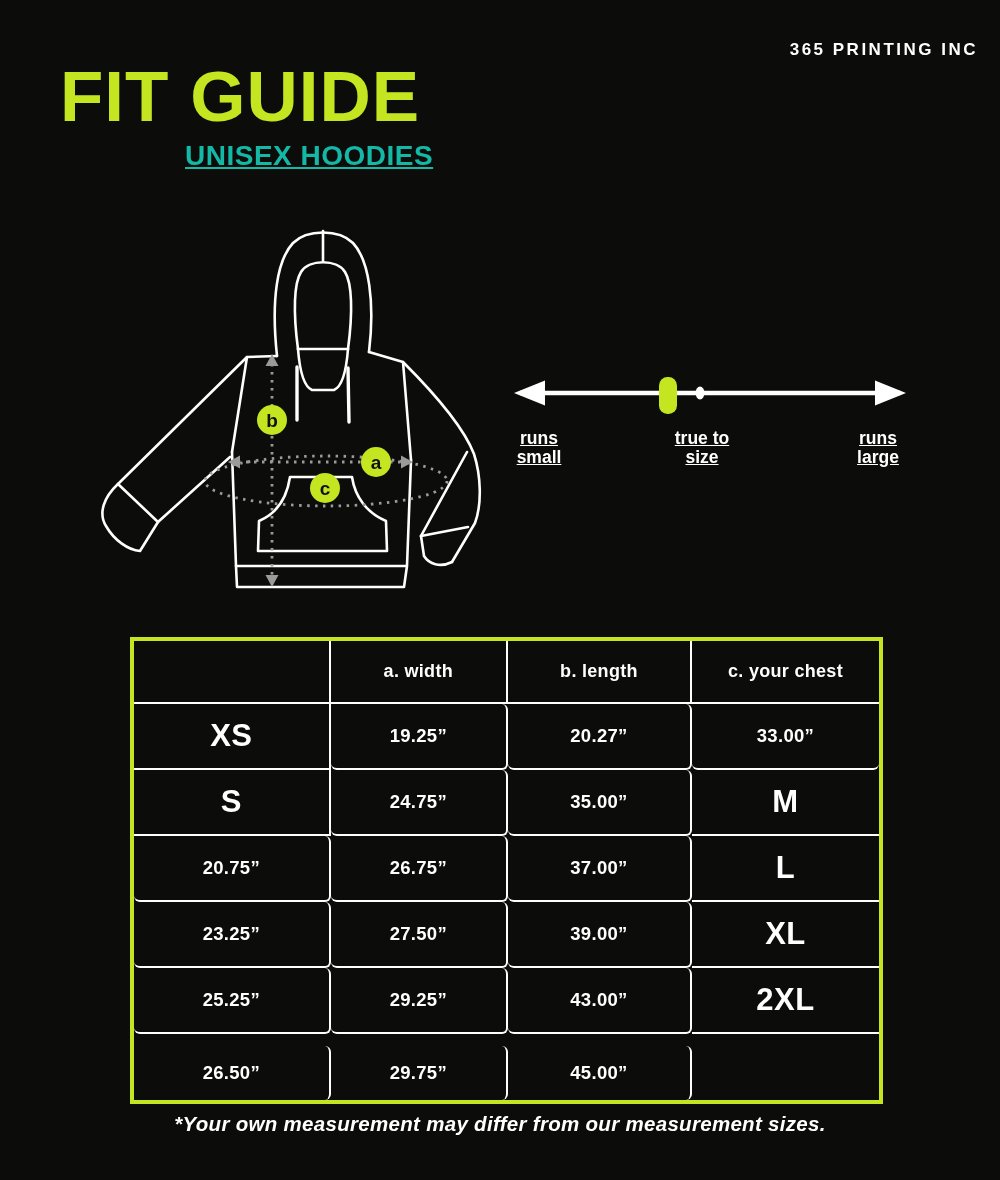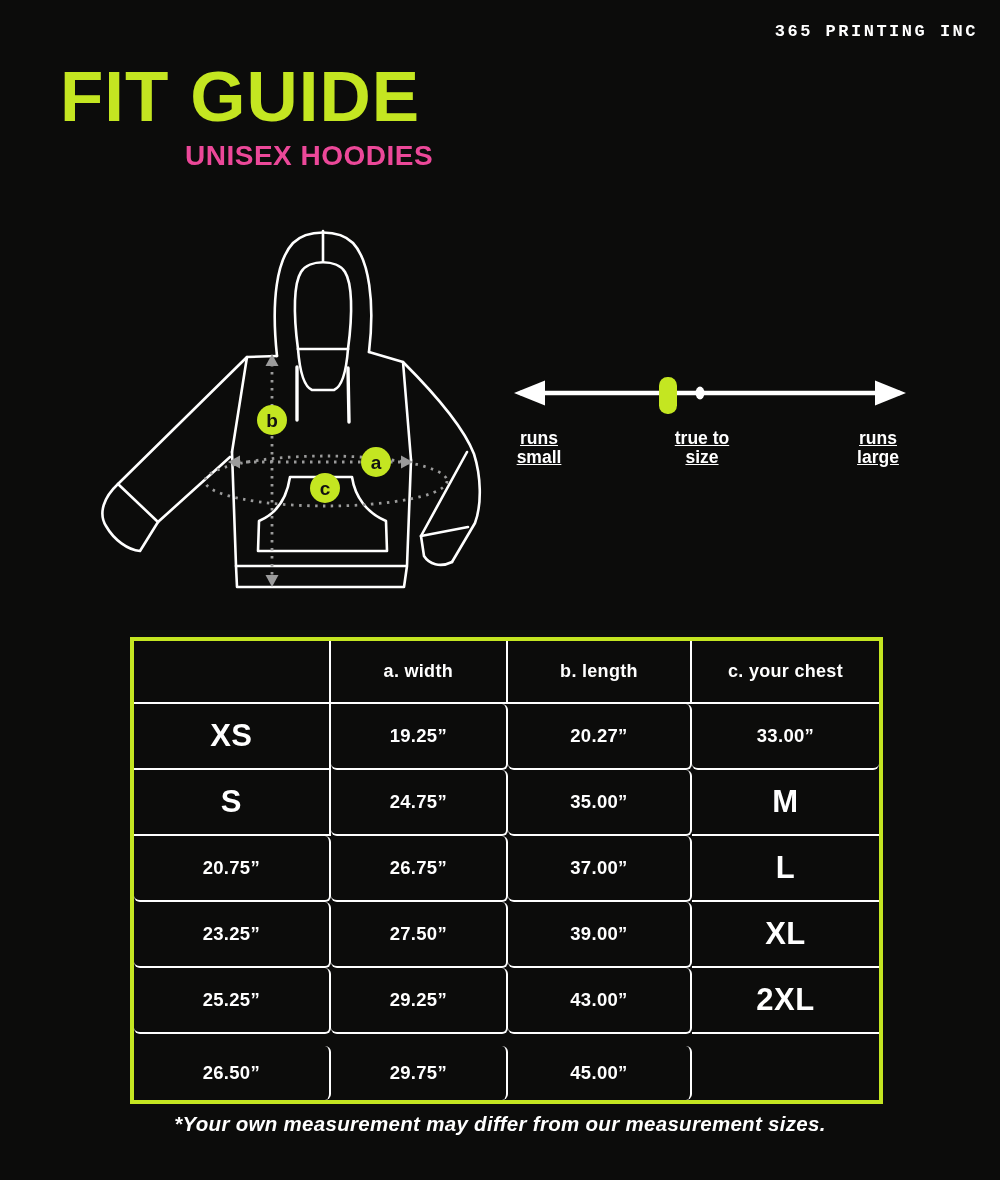--- a/index.html
+++ b/index.html
@@ -2,23 +2,23 @@
 <html><head>
 <meta charset="utf-8">
 <style>
   html,body{margin:0;padding:0;background:#0c0c0b;}
   .canvas{
     position:relative;width:1000px;height:1180px;background:#0c0c0b;
     font-family:"Liberation Sans",sans-serif;font-weight:bold;color:#ffffff;
     overflow:hidden;
   }
   
-  .company{position:absolute;top:22px;right:22px;font-size:17px;letter-spacing:2.5px;font-family:Liberation Mono, monospace;}
+  .company{position:absolute;top:40px;right:22px;font-size:17px;letter-spacing:2.5px;}
   .title{position:absolute;top:56px;left:60px;font-size:71px;letter-spacing:1px;color:#c4e621;}
-  .subtitle{position:absolute;top:140px;left:185px;font-size:28px;letter-spacing:.5px;color:#ec4899;}
+  .subtitle{position:absolute;top:140px;left:185px;font-size:28px;letter-spacing:.5px;color:#14b8a6;text-decoration:underline;}
 
   
   .hoodie-svg{position:absolute;left:88px;top:220px;}
   .scale-svg{position:absolute;left:500px;top:368px;}
   svg text{font-family:"Liberation Sans",sans-serif;font-weight:bold;}
   .scale-label{position:absolute;width:130px;text-align:center;font-size:17.5px;line-height:19px;color:#fff;text-decoration:underline;}
   .scale-label.left{left:474px;top:429px;}
   .scale-label.center{left:637px;top:429px;}
   .scale-label.right{left:813px;top:429px;}
 

